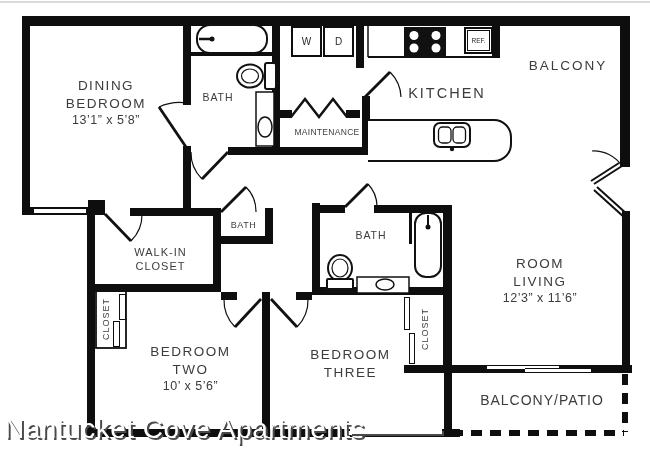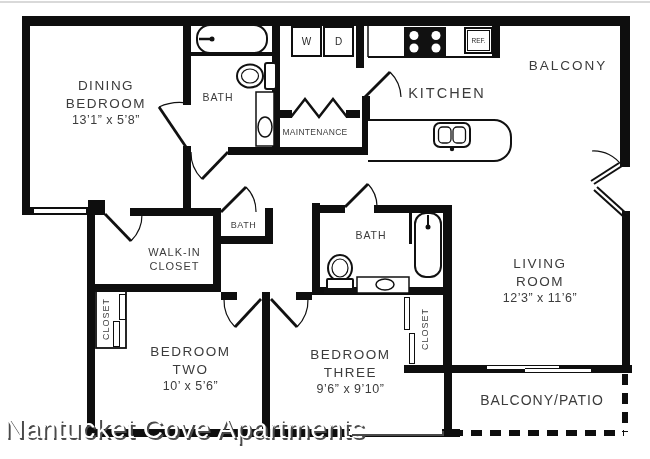--- a/index.html
+++ b/index.html
@@ -204,45 +204,44 @@
   <div class="minibox" style="left:473px;top:122px;width:26px;height:23px">
     <span>D.W.</span>
   </div>
 
   <div class="lbl" style="left:36px;top:77px;width:140px">
     <div class="nm">DINING</div>
     <div class="nm">BEDROOM</div>
     <div class="dim">13’1” x 5’8”</div>
   </div>
   <div class="lbl small" style="left:195px;top:91px;width:46px">BATH</div>
-  <div class="lbl" style="left:272px;top:127px;width:86px;font-size:8.5px;letter-spacing:0.3px">MAINTENANCE</div>
+  <div class="lbl" style="left:284px;top:127px;width:86px;font-size:8.5px;letter-spacing:0.3px">MAINTENANCE</div>
   <div class="lbl" style="left:389px;top:84px;width:116px;font-size:14.5px;letter-spacing:2px">KITCHEN</div>
   <div class="lbl" style="left:508px;top:57px;width:120px">
     <div class="nm" style="letter-spacing:2px">BALCONY</div>
   </div>
   <div class="lbl" style="left:480px;top:255px;width:120px">
+    <div class="nm">ROOM</div>
     <div class="nm">LIVING</div>
-    <div class="nm">ROOM</div>
     <div class="dim">12’3” x 11’6”</div>
   </div>
-  <div class="lbl" style="left:132px;top:245px;width:85px;font-size:11px;letter-spacing:1px">
+  <div class="lbl" style="left:118px;top:245px;width:85px;font-size:11px;letter-spacing:1px">
     <div>WALK-IN</div>
     <div>CLOSET</div>
   </div>
   <div class="lbl tiny" style="left:221px;top:220px;width:45px">BATH</div>
   <div class="lbl small" style="left:348px;top:229px;width:46px">BATH</div>
   <div class="vlabel" style="left:82px;top:312px;width:52px;height:14px">CLOSET</div>
   <div class="vlabel" style="left:401px;top:322px;width:52px;height:14px">CLOSET</div>
   <div class="lbl" style="left:128px;top:343px;width:125px">
     <div class="nm">BEDROOM</div>
     <div class="nm">TWO</div>
     <div class="dim">10’ x 5’6”</div>
   </div>
   <div class="lbl" style="left:288px;top:346px;width:125px">
     <div class="nm">BEDROOM</div>
     <div class="nm">THREE</div>
-    <div class="dim">9’6” x 9’10”</div>
   </div>
   <div class="lbl" style="left:462px;top:391px;width:160px;font-size:14px;letter-spacing:1px">BALCONY/PATIO</div>
 
   <div id="watermark">Nantucket Cove Apartments</div>
   <div id="wm-dash"></div>
 </div>
 
 </body></html>

